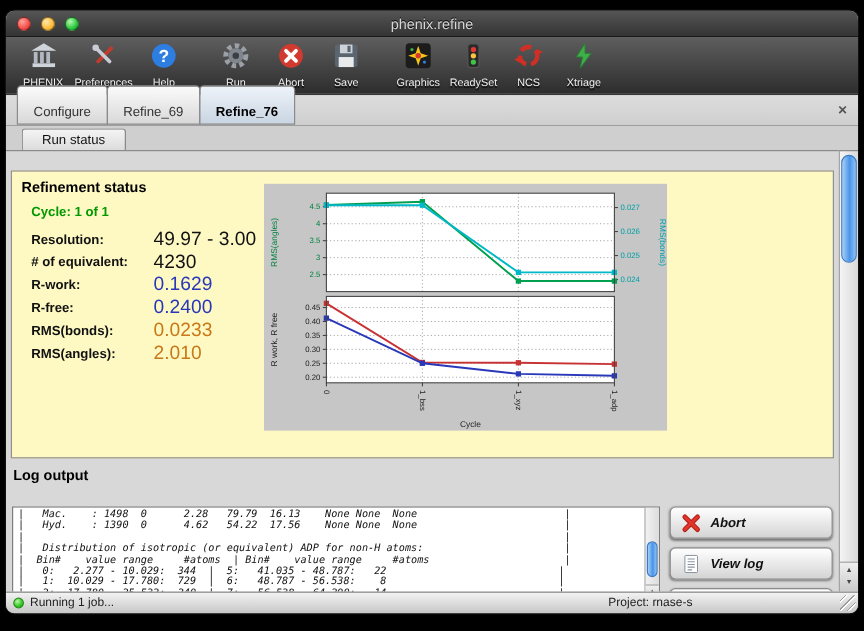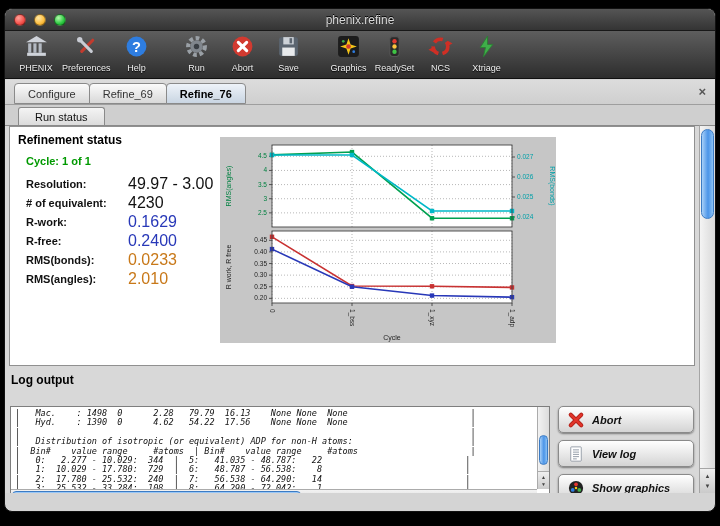--- a/index.html
+++ b/index.html
@@ -26,21 +26,21 @@
   .tool{display:flex;flex-direction:column;align-items:center;min-width:46px;
     padding:0 3px;cursor:default;}
   .tool svg{width:25px;height:25px;}
   .tlabel{font-size:9px;color:#f0f0f0;text-shadow:0 1px 1px #000;margin-top:0;}
   .grp{margin-left:14px;}
 
   
   .content{position:absolute;top:71px;left:0;right:0;bottom:18px;background:#d2d2d2;}
   .tabrow{height:24px;display:flex;align-items:flex-end;padding-left:9px;
     background:linear-gradient(#dcdcdc,#cfcfcf);position:relative;}
-  .tab{font-size:11px;padding:4px 13px 3px;border:1px solid #8a8a8a;
+  .tab{font-size:11px;padding:16px 13px 3px;border:1px solid #8a8a8a;
     border-radius:4px 4px 0 0;background:linear-gradient(#fbfbfb,#d8d8d8);
     color:#333;margin-right:-1px;position:relative;}
   .tab.active{background:linear-gradient(#eef3f9,#c9d5e2);font-weight:bold;color:#000;z-index:2;}
   .tab-close{position:absolute;right:9px;top:5px;color:#555;font-size:13px;
     font-weight:bold;line-height:13px;}
   .subtabrow{height:21px;display:flex;align-items:flex-end;padding-left:13px;
     background:#cfcfcf;border-top:1px solid #9e9e9e;}
   .subtab{font-size:11px;padding:3px 16px 2px;border:1px solid #8a8a8a;border-bottom:none;
     border-radius:3px 3px 0 0;background:linear-gradient(#f4f4f4,#dcdcdc);color:#111;}
 
@@ -49,21 +49,21 @@
     border-top:1px solid #8a8a8a;background:#d8d8d8;padding:0 4px;overflow:hidden;}
   .vscroll{position:absolute;top:45px;right:0;bottom:0;width:16px;
     border-top:1px solid #8a8a8a;border-left:1px solid #a5a5a5;
     background:linear-gradient(90deg,#f4f4f4,#d9d9d9);}
   .vthumb{position:absolute;left:1px;right:1px;top:3px;height:90px;border-radius:7px;
     background:linear-gradient(90deg,#a8d0f8,#4a94e8 55%,#8cc2f5);border:1px solid #3b7bc4;}
   .varrows{position:absolute;bottom:0;left:0;right:0;height:25px;border-top:1px solid #a5a5a5;
     background:linear-gradient(#efefef,#cbcbcb);display:flex;flex-direction:column;
     align-items:center;justify-content:space-evenly;font-size:6px;color:#444;}
 
-  .refine-box{margin-top:0;height:240px;border:1px solid #909090;background:#ffffff;
+  .refine-box{margin-top:16px;height:240px;border:1px solid #909090;background:#fef9c3;
     position:relative;padding:6px 8px;}
   .section-title{font-size:12px;font-weight:bold;color:#000;}
   .stats{position:absolute;left:16px;top:28px;width:196px;}
   .cycle{font-size:11px;font-weight:bold;height:19px;}
   .srow{height:19px;display:flex;align-items:center;}
   .slabel{width:102px;font-weight:bold;font-size:11px;color:#111;}
   .sval{font-size:16px;color:#111;}
   .chartwrap{position:absolute;left:210px;top:10px;width:336px;height:206px;}
 
   .log-title{font-size:12px;font-weight:bold;margin:7px 0 3px 2px;}
@@ -393,14 +393,20 @@
 
     <div class="vscroll">
       <div class="vthumb"></div>
       <div class="varrows">
           <span>▲</span>
           <span>▼</span>
         </div>
     </div>
   </div>
 
+  <div class="statusbar">
+    <span class="sdot"></span>
+    <span class="stext">Running 1 job...</span>
+    <span class="sproj">Project: rnase-s</span>
+    <div class="grip"></div>
+  </div>
 
 </div>
 
 </body></html>

